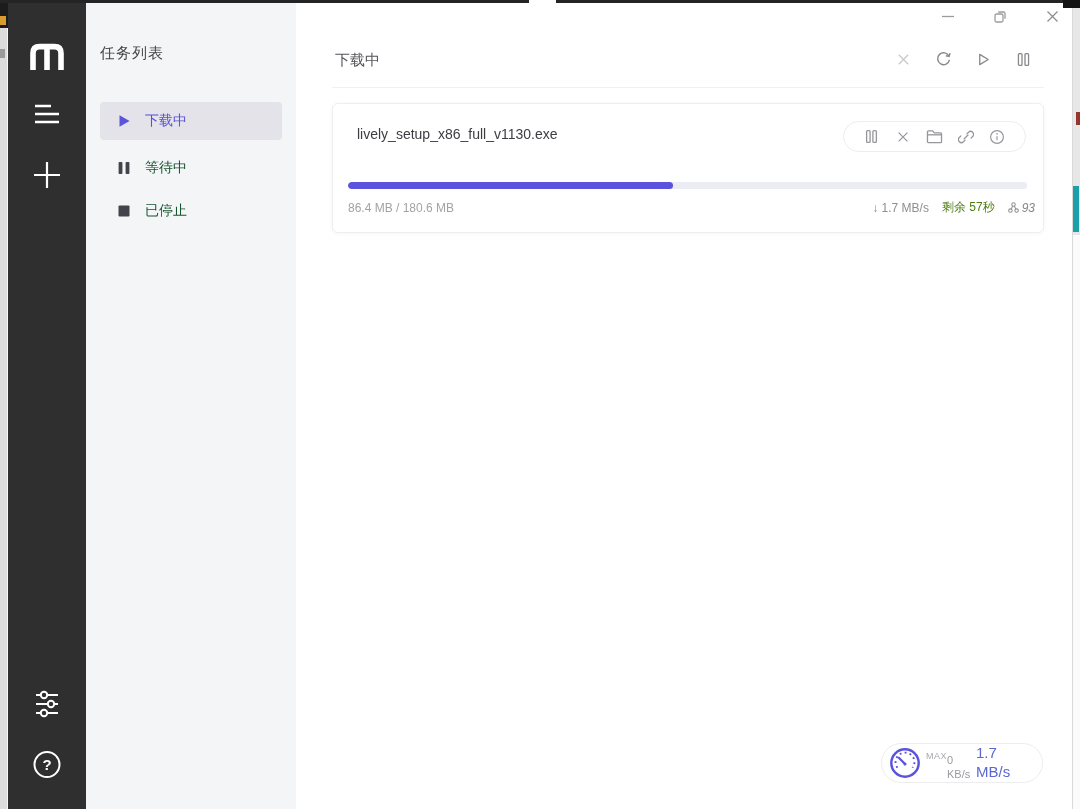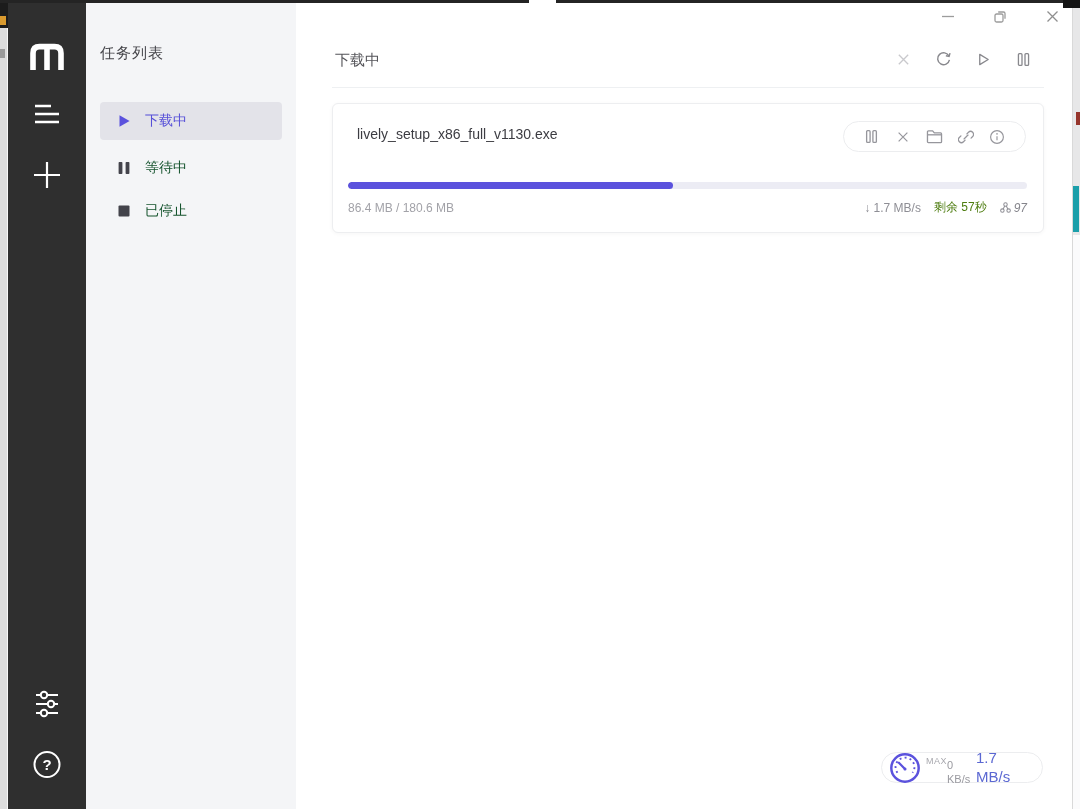--- a/index.html
+++ b/index.html
@@ -59,29 +59,29 @@
   .tool-btn{width:17px;height:17px;display:flex;align-items:center;justify-content:center;cursor:pointer;}
   .header-divider{position:absolute;left:36px;right:28px;top:87px;height:1px;background:#eef0f2;}
 
   
   .card{position:absolute;left:36px;right:28px;top:103px;height:130px;background:#fff;border:1px solid #edeef0;border-radius:6px;box-shadow:0 1px 4px rgba(0,0,0,0.04);}
   .filename{position:absolute;left:24px;top:22px;font-size:14px;color:#3c3c42;}
   .card-actions{position:absolute;right:17px;top:17px;height:31px;width:183px;border:1px solid #ecedef;border-radius:16px;display:flex;align-items:center;justify-content:space-around;padding:0 12px;}
   .card-act{width:18px;height:18px;display:flex;align-items:center;justify-content:center;cursor:pointer;}
   .progress-track{position:absolute;left:15px;right:16px;top:78px;height:7px;border-radius:4px;background:#ececf4;overflow:hidden;}
   .progress-fill{height:100%;border-radius:4px;background:var(--accent);width:0;}
-  .stats-row{position:absolute;left:15px;right:16px;top:95px;display:flex;justify-content:space-between;align-items:center;font-size:12px;color:#a2a2a8;}
+  .stats-row{position:absolute;left:15px;right:8px;top:95px;display:flex;justify-content:space-between;align-items:center;font-size:12px;color:#a2a2a8;}
   .stats-right{display:flex;align-items:center;gap:13px;}
   .stat-speed{color:#8e8e95;}
   .stat-remaining{color:#4d7c0f;}
   .stat-conn{display:flex;align-items:center;gap:3px;color:#84848b;}
   .stat-conn .conn-count{font-style:italic;}
 
   
-  .speed-widget{position:absolute;right:29px;bottom:26px;width:162px;height:31px;background:#fff;border:1px solid #ecedef;border-radius:22px;display:flex;align-items:center;padding:0 13px 0 6px;}
+  .speed-widget{position:absolute;right:29px;bottom:26px;width:162px;height:40px;background:#fff;border:1px solid #ecedef;border-radius:22px;display:flex;align-items:center;padding:0 13px 0 6px;}
   .speed-label{font-size:9px;letter-spacing:0.5px;color:#a8a8ae;margin-left:4px;margin-bottom:14px;}
   .speed-col{flex:1;display:flex;align-items:flex-end;line-height:1.25;}
   .upload-speed{font-size:11px;color:#9a9aa0;}
   .download-speed{font-size:15px;color:var(--download-speed);}
 </style>
 </head>
 <body>
 
 <div class="stage">
 
@@ -256,21 +256,21 @@
           <span class="stats-right">
             <span class="stat-speed">↓ 1.7 MB/s</span>
             <span class="stat-remaining">剩余 57秒</span>
             <span class="stat-conn">
               <svg width="11" height="11" viewBox="0 0 12 12" fill="none" stroke="#8e8e95" stroke-width="1.1">
                 <circle cx="6" cy="2.7" r="1.9"></circle>
                 <circle cx="2.6" cy="9.4" r="1.9"></circle>
                 <circle cx="9.4" cy="9.4" r="1.9"></circle>
                 <path d="M5.2 4.3 L3.4 7.7 M6.8 4.3 L8.6 7.7"></path>
               </svg>
-              <span class="conn-count">97</span>
+              <span class="conn-count">93</span>
             </span>
           </span>
         </div>
       </div>
 
       <div class="speed-widget">
         <svg width="34" height="34" viewBox="0 0 36 36" fill="none">
           <circle cx="18" cy="18" r="14.5" stroke="#5b52dd" stroke-width="2.6"></circle>
           <path d="M10 23 A10 10 0 1 1 26 23" stroke="#5b52dd" stroke-width="2" stroke-dasharray="2 3.4"></path>
           <path d="M18 19 L11.5 12.5" stroke="#5b52dd" stroke-width="2.4" stroke-linecap="round"></path>

